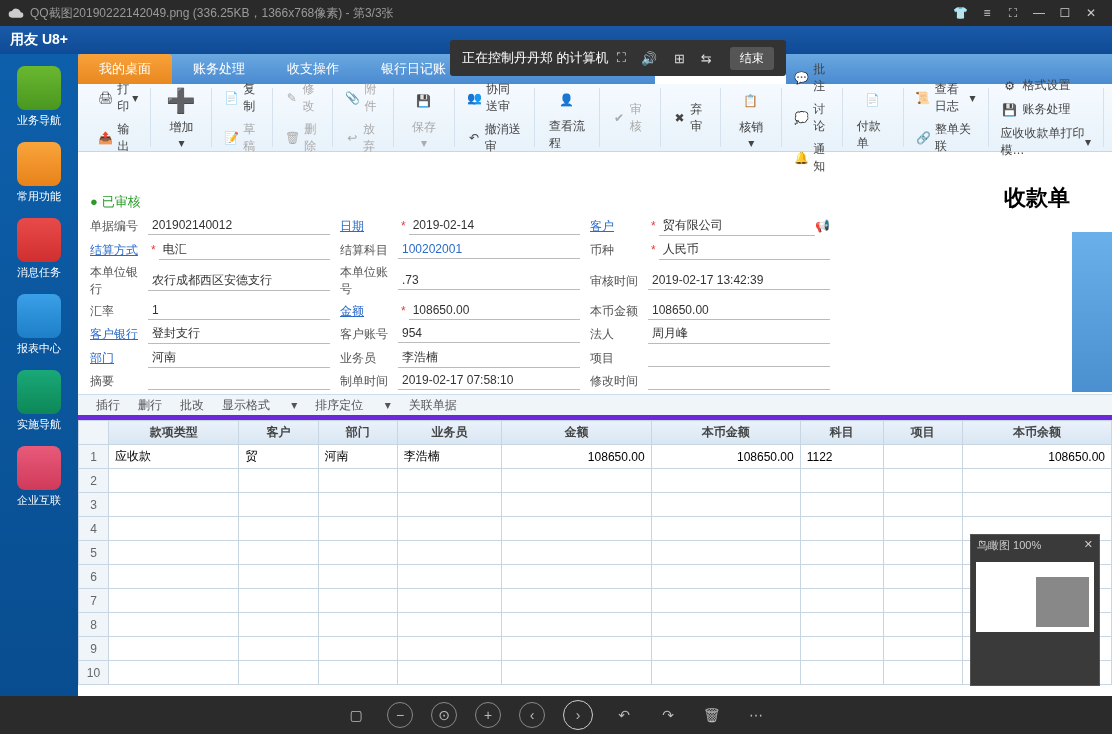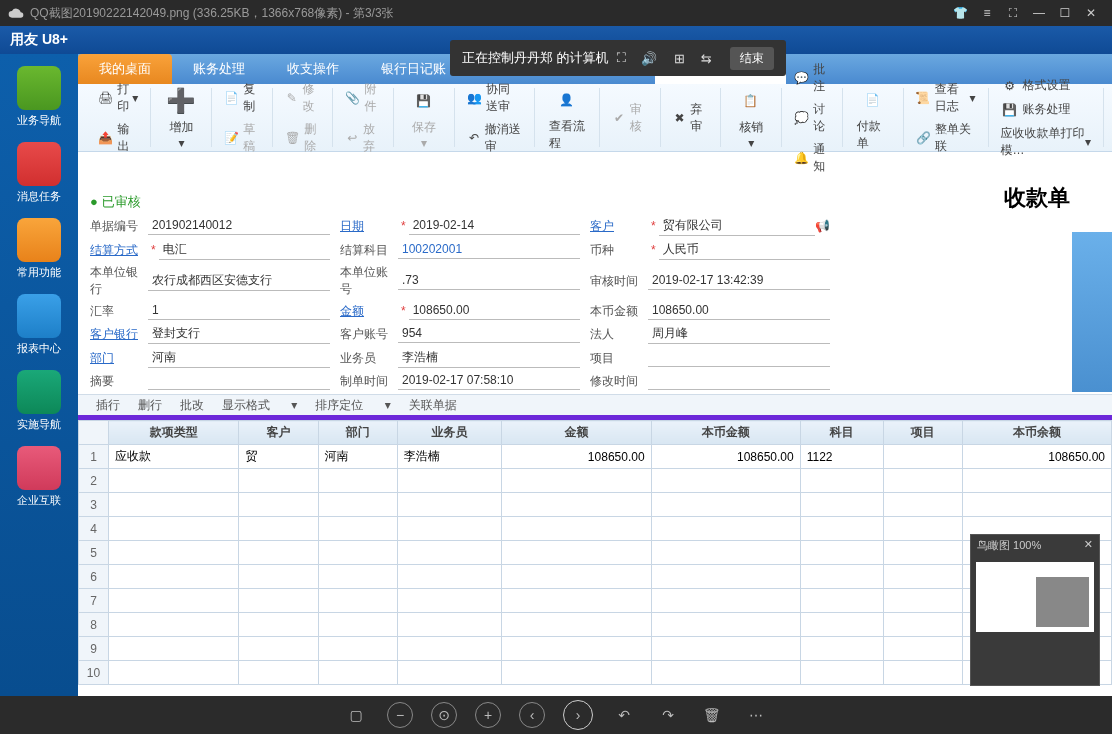--- a/index.html
+++ b/index.html
@@ -97,26 +97,26 @@
 </div>
 
 <div class="layout">
 
   <div class="sidebar" id="sidebar">
       <div class="sb-item">
         <div class="sb-icon sb-green"></div>
         <div>业务导航</div>
       </div>
       <div class="sb-item">
+        <div class="sb-icon sb-orange"></div>
+        <div>常用功能</div>
+      </div>
+      <div class="sb-item">
         <div class="sb-icon sb-red"></div>
         <div>消息任务</div>
-      </div>
-      <div class="sb-item">
-        <div class="sb-icon sb-orange"></div>
-        <div>常用功能</div>
       </div>
       <div class="sb-item">
         <div class="sb-icon sb-blue"></div>
         <div>报表中心</div>
       </div>
       <div class="sb-item">
         <div class="sb-icon sb-teal"></div>
         <div>实施导航</div>
       </div>
       <div class="sb-item">

